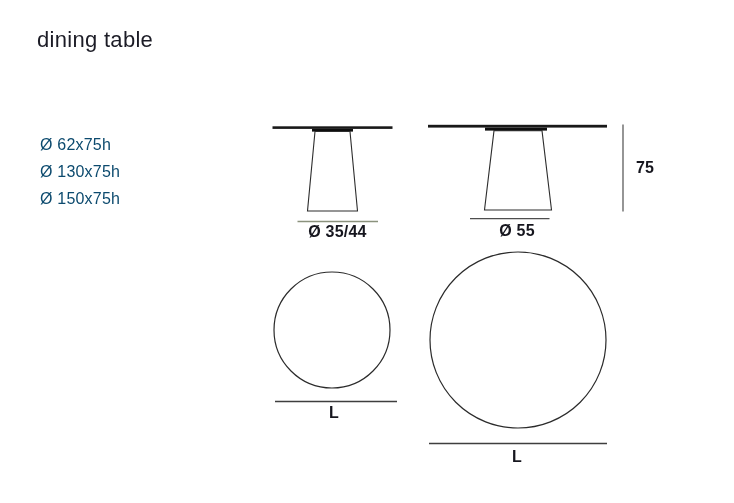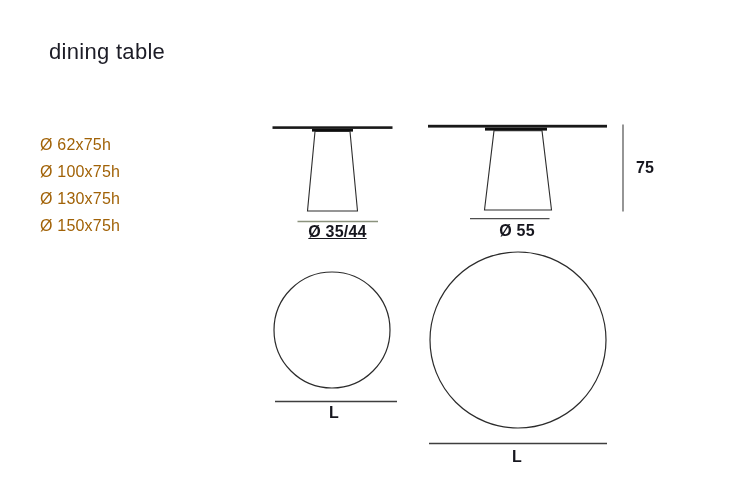--- a/index.html
+++ b/index.html
@@ -7,50 +7,49 @@
     position:relative;
     width:734px;height:503px;
     background:#ffffff;
     overflow:hidden;
     font-family:"Liberation Sans","DejaVu Sans",sans-serif;
     color:#1c1c26;
   }
   .title{
     position:absolute;left:37px;top:27px;
     font-size:22px;font-weight:400;letter-spacing:.3px;
-    color:#1c1c26;margin:12px;
+    color:#1c1c26;margin:0;
   }
   .size-list{
     position:absolute;left:40px;top:131px;
     font-size:16px;line-height:27px;
-    color:#a16207;letter-spacing:.2px;
+    color:#0c4a6e;letter-spacing:.2px;
   }
   .drawing-svg{position:absolute;left:0;top:0;}
   .dim-label{
     position:absolute;
     font-size:16px;font-weight:700;color:#16161e;
     text-align:center;letter-spacing:.2px;
     white-space:nowrap;
   }
-  .lbl-base-small{left:297px;top:223px;width:81px;text-decoration:underline;}
+  .lbl-base-small{left:297px;top:223px;width:81px;}
   .lbl-base-large{left:487px;top:222px;width:60px;}
   .lbl-height{left:636px;top:159px;width:30px;text-align:left;}
   .lbl-L-small{left:319px;top:404px;width:30px;}
   .lbl-L-large{left:502px;top:448px;width:30px;}
 </style>
 </head>
 <body>
 
 <div class="page">
 
   <h1 class="title">dining table</h1>
 
   <div class="size-list">
     <div class="size-item">Ø 62x75h</div>
-    <div class="size-item">Ø 100x75h</div>
     <div class="size-item">Ø 130x75h</div>
     <div class="size-item">Ø 150x75h</div>
   </div>
 
   <svg class="drawing-svg" width="734" height="503" viewBox="0 0 734 503">
 
     <g>
       <rect x="272.5" y="126.3" width="120" height="2.6" fill="#191919"></rect>
       <rect x="312" y="128.9" width="41" height="2.7" fill="#0e0e0e"></rect>
       <polygon points="315,131.5 350,131.5 357.5,211 307.5,211" fill="none" stroke="#2d2d2d" stroke-width="1.1"></polygon>

